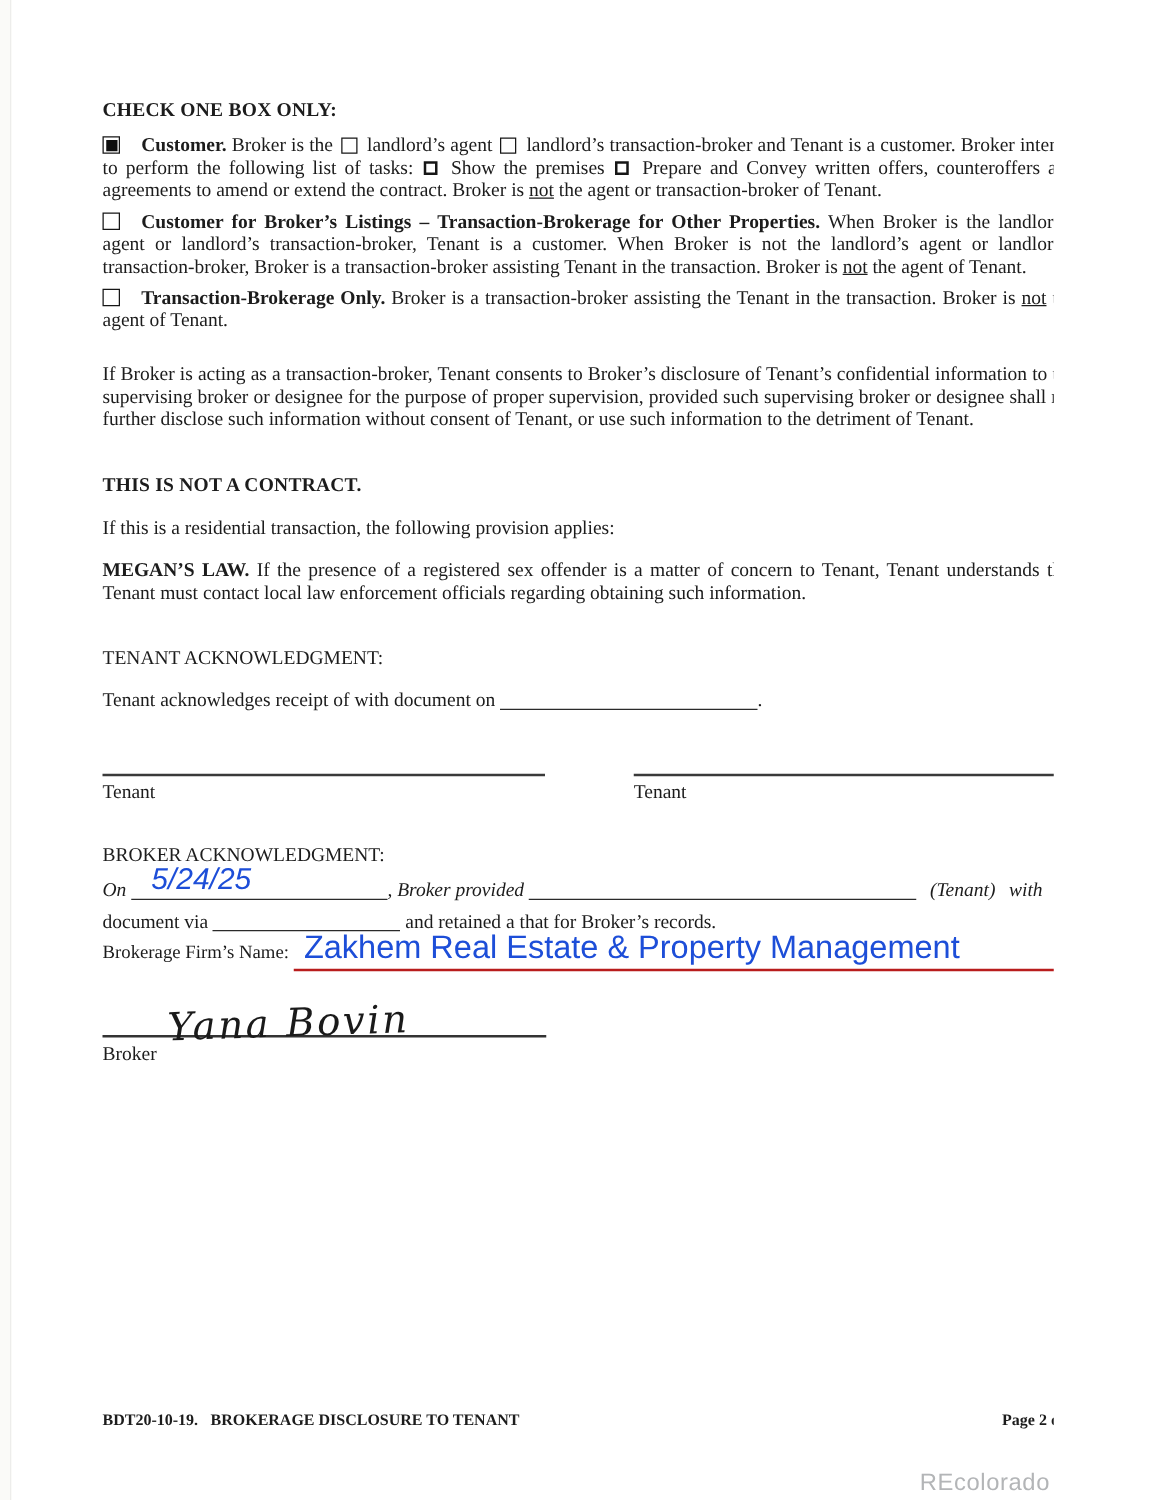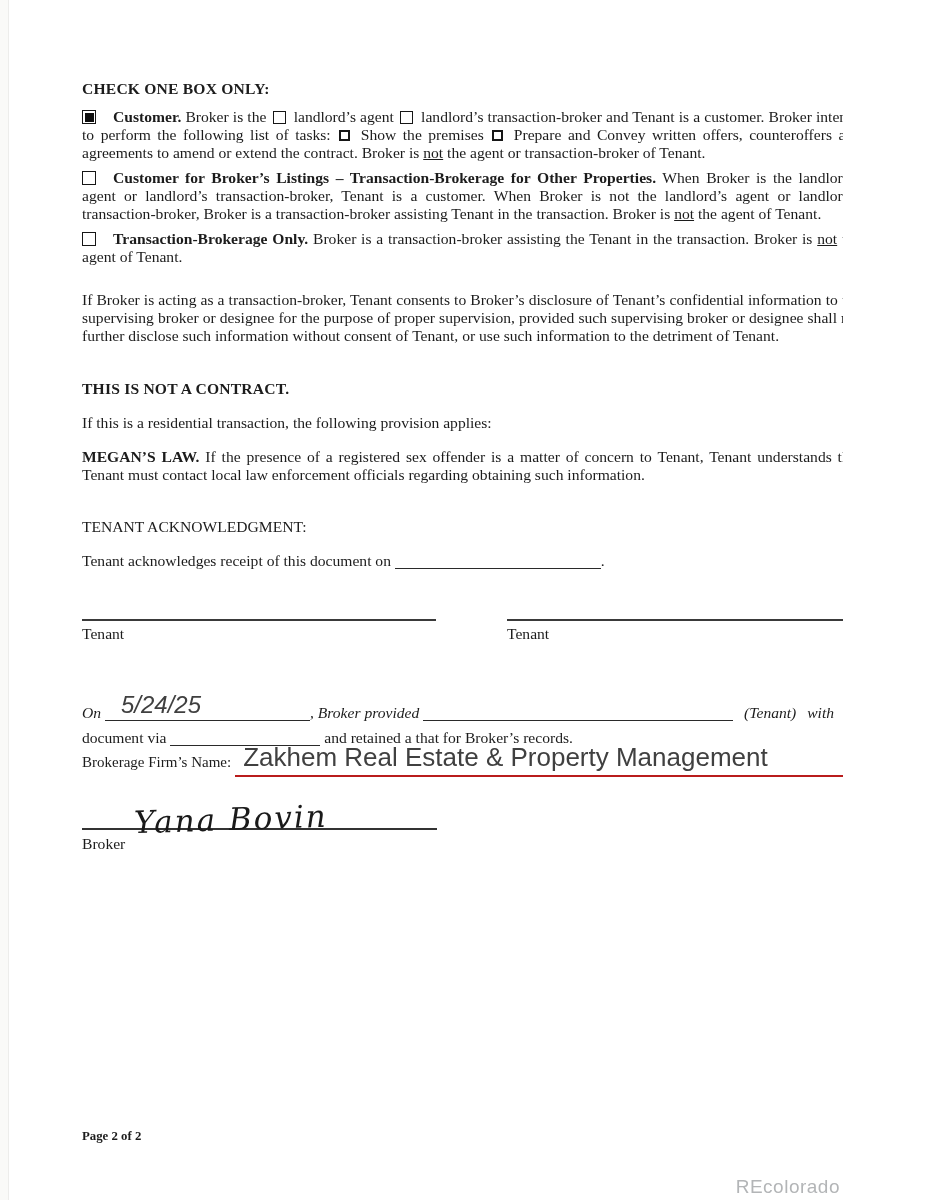--- a/index.html
+++ b/index.html
@@ -18,21 +18,21 @@
   .para b { font-weight:bold; }
   .u { text-decoration:underline; }
   
   .cb { display:inline-block; background:#fff; border:1.6px solid #161616; }
   .cb-lg { width:14px; height:14px; vertical-align:-2px; margin-right:17px; position:relative; }
   .cb-checked::after { content:""; position:absolute; left:1.5px; top:1.5px; right:1.5px; bottom:1.5px; background:#0e0e0e; }
   .cb-inline { width:13px; height:13px; vertical-align:-2px; margin:0 4px 0 2px; border-width:1.4px; }
   .cb-task { width:11px; height:11px; vertical-align:-1px; margin:0 4px 0 2px; border-width:2.2px; }
   
   .blank { display:inline-block; border-bottom:1.6px solid #2a2a2a; vertical-align:-3px; position:relative; }
-  .fill-sans { position:absolute; font-family:"Liberation Sans", sans-serif; color:#404040; white-space:nowrap; }
+  .fill-sans { position:absolute; font-family:"Liberation Sans", sans-serif; color:#1d4ed8; white-space:nowrap; }
   .date-fill { left:16px; bottom:3px; font-size:24px; }
   .firm-fill { left:8px; bottom:2px; font-size:26px; }
   .bk-line { font-size:15.6px; white-space:nowrap; }
   .wide { word-spacing:7px; }
   
   .tenant-sigs { display:flex; gap:71px; }
   .tenant-sigs .col { flex:1; border-top:2px solid #3a3a3a; padding-top:4px; font-size:15.6px; }
   .firm-row { display:flex; align-items:center; }
   .firm-label { font-size:15px; white-space:nowrap; padding-bottom:2px; }
   .firm-blank { flex:1; height:27px; border-bottom:2px solid #b91c1c; position:relative; margin-left:4px; }
@@ -77,28 +77,29 @@
 
   <p class="abs para" style="top:414px">If this is a residential transaction, the following provision applies:</p>
 
   <p class="abs para" style="top:448px">
     <b>MEGAN’S LAW.</b><span>  If the presence of a registered sex offender is a matter of concern to Tenant, Tenant understands that Tenant must contact local law enforcement officials regarding obtaining such information.</span>
   </p>
 
   <div class="abs para" style="top:518px">TENANT ACKNOWLEDGMENT:</div>
 
   <div class="abs bk-line" style="top:552px">
-    <span>Tenant acknowledges receipt of this document on </span><span class="blank" style="width:206px"></span><span>.</span>
+    <span>Tenant acknowledges receipt of with document on </span><span class="blank" style="width:206px"></span><span>.</span>
   </div>
 
   <div class="abs tenant-sigs" style="top:619px">
     <div class="col"><span>Tenant</span></div>
     <div class="col"><span>Tenant</span></div>
   </div>
 
+  <div class="abs para" style="top:676px">BROKER ACKNOWLEDGMENT:</div>
 
   <div class="abs bk-line" style="top:701px; line-height:24px;font-style:italic;">
     <span>On </span><span class="blank" style="width:205px"><span class="fill-sans date-fill">5/24/25</span></span><span>, Broker provided </span><span class="blank" style="width:310px"></span><span class="wide"> (Tenant)  with  this</span>
   </div>
 
   <div class="abs bk-line" style="top:729px">
     <span>document via </span><span class="blank" style="width:150px"></span><span> and retained a that for Broker’s records.</span>
   </div>
 
   <div class="abs firm-row" style="top:750px">
@@ -107,17 +108,20 @@
         <span class="fill-sans firm-fill">Zakhem Real Estate &amp; Property Management</span>
       </span>
   </div>
 
   <div class="sig-block">
     <span class="sig-script">Yana Bovin</span>
   </div>
   <div class="abs sig-label" style="top:835px">Broker</div>
 
   <div class="abs footer" style="top:1129px">
+    <div class="left">
+      <span>BDT20-10-19.</span><span>BROKERAGE DISCLOSURE TO TENANT</span>
+    </div>
     <div>Page 2 of 2</div>
   </div>
 
   <div class="watermark">REcolorado</div>
 </div>
 
 </body></html>

